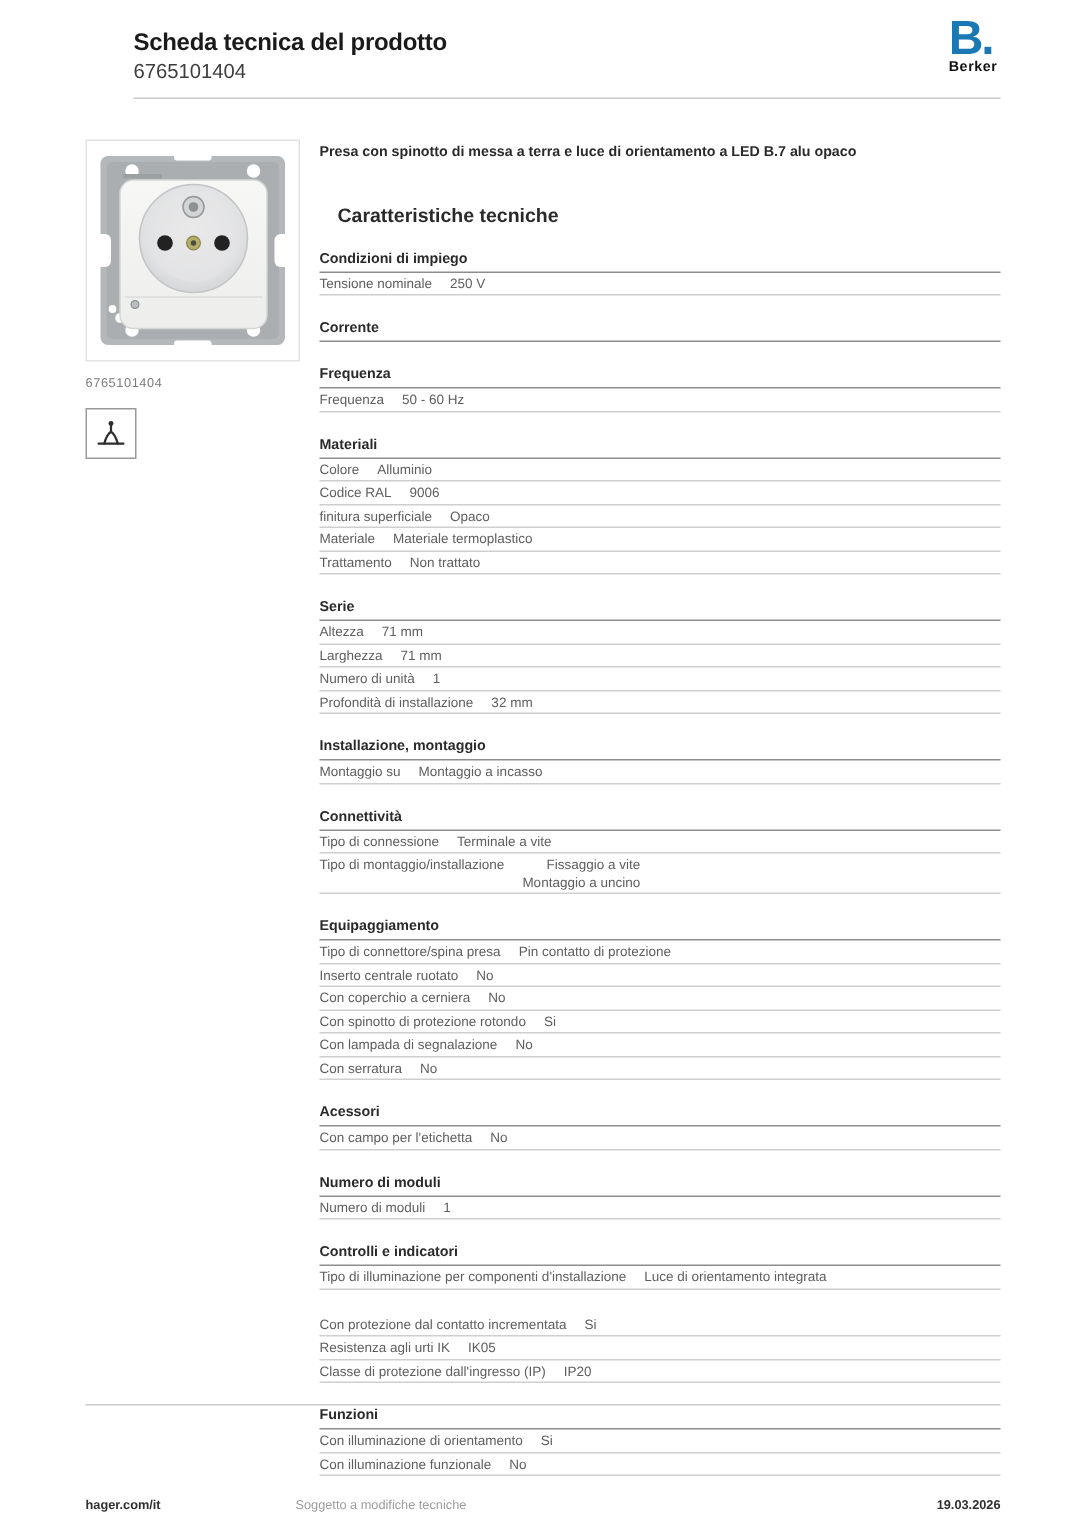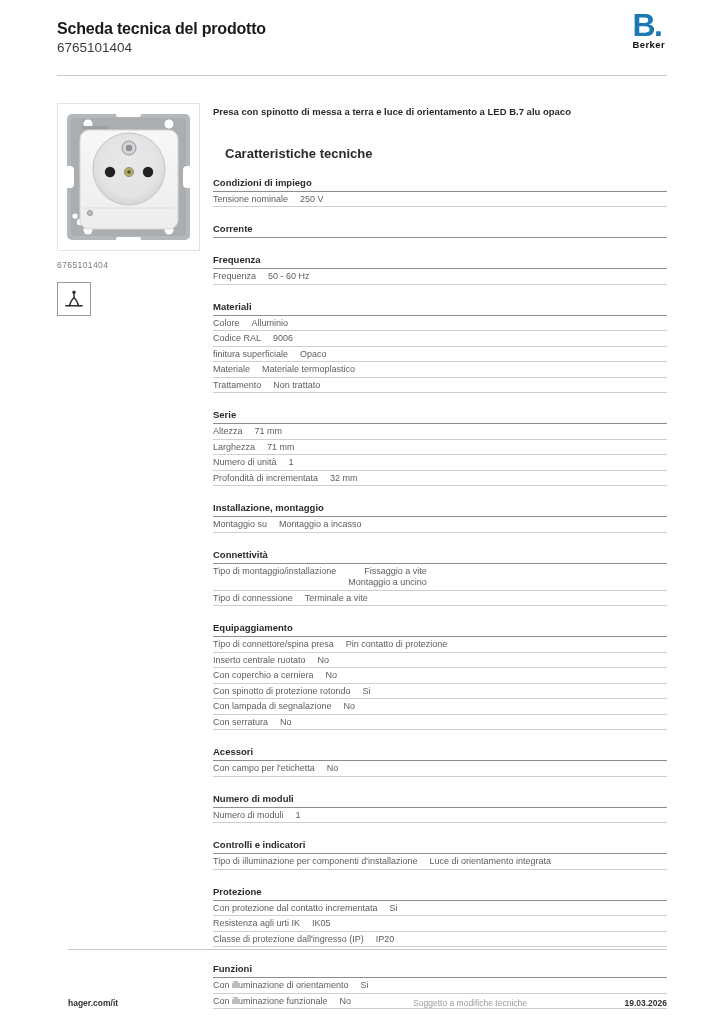--- a/index.html
+++ b/index.html
@@ -13,21 +13,22 @@
   }
   .page {
     position: relative;
     width: 724px; height: 1024px;
     padding: 18px 57px 0 57px;
   }
   
   .hdr {
     display: flex; justify-content: space-between; align-items: flex-start;
     border-bottom: 1px solid #c9c9c9;
-    padding-bottom: 20px;
+    padding-bottom: 10px;
+    margin-left: 32px;
   }
   .hdr-title {
     margin: 2px 0 0 0;
     font-size: 16px; font-weight: bold; color: #1a1a1a;
     letter-spacing: -0.2px;
   }
   .hdr-code {
     font-size: 13.5px; color: #3d3d3d; margin-top: 2px;
   }
   .logo { text-align: left; margin-top: -8px; padding-right: 2px; }
@@ -74,28 +75,28 @@
   .spec-row {
     display: flex; justify-content: flex-start; align-items: flex-start;
     padding: 2px 0 1px 0;
     border-bottom: 1px solid #cfcfcf;
     font-size: 9px; color: #5e5e5e; line-height: 11.5px;
   }
   .spec-label { text-align: left; padding-right: 12px; }
   .spec-value { text-align: right; white-space: pre-line; flex: none; max-width: 60%; }
   
   .ftr {
-    position: absolute; left: 68px; right: 57px; bottom: 16px;
+    position: absolute; left: 57px; right: 57px; bottom: 16px;
     border-top: 1px solid #c9c9c9;
-    padding-top: 13px;
+    padding-top: 26px;
     display: flex; align-items: baseline;
     font-size: 8.5px;
   }
   .f-left  { width: 140px; font-weight: bold; color: #303030; }
-  .f-center{ flex: 1; text-align: right; color: #9b9b9b; margin-top: 35px; }
+  .f-center{ flex: 1; text-align: left; color: #9b9b9b; margin-top: 35px; }
   .f-right { width: 140px; text-align: right; font-weight: bold; color: #303030; }
 </style>
 </head>
 <body>
 
 <div class="page">
 
   <header class="hdr">
     <div>
       <h1 class="hdr-title">Scheda tecnica del prodotto</h1>
@@ -224,42 +225,42 @@
             </div>
             <div class="spec-row">
               <span class="spec-label">Larghezza</span>
               <span class="spec-value">71 mm</span>
             </div>
             <div class="spec-row">
               <span class="spec-label">Numero di unità</span>
               <span class="spec-value">1</span>
             </div>
             <div class="spec-row">
-              <span class="spec-label">Profondità di incrementata</span>
+              <span class="spec-label">Profondità di installazione</span>
               <span class="spec-value">32 mm</span>
             </div>
           </div>
           <div class="spec-section">
             <div class="section-heading">Installazione, montaggio</div>
             <div class="spec-row">
               <span class="spec-label">Montaggio su</span>
               <span class="spec-value">Montaggio a incasso</span>
             </div>
           </div>
           <div class="spec-section">
             <div class="section-heading">Connettività</div>
+            <div class="spec-row">
+              <span class="spec-label">Tipo di connessione</span>
+              <span class="spec-value">Terminale a vite</span>
+            </div>
             <div class="spec-row">
               <span class="spec-label">Tipo di montaggio/installazione</span>
               <span class="spec-value">Fissaggio a vite
 Montaggio a uncino</span>
             </div>
-            <div class="spec-row">
-              <span class="spec-label">Tipo di connessione</span>
-              <span class="spec-value">Terminale a vite</span>
-            </div>
           </div>
           <div class="spec-section">
             <div class="section-heading">Equipaggiamento</div>
             <div class="spec-row">
               <span class="spec-label">Tipo di connettore/spina presa</span>
               <span class="spec-value">Pin contatto di protezione</span>
             </div>
             <div class="spec-row">
               <span class="spec-label">Inserto centrale ruotato</span>
               <span class="spec-value">No</span>
@@ -296,21 +297,20 @@
             </div>
           </div>
           <div class="spec-section">
             <div class="section-heading">Controlli e indicatori</div>
             <div class="spec-row">
               <span class="spec-label">Tipo di illuminazione per componenti d'installazione</span>
               <span class="spec-value">Luce di orientamento integrata</span>
             </div>
           </div>
           <div class="spec-section">
-            <div class="section-heading">Protezione</div>
             <div class="spec-row">
               <span class="spec-label">Con protezione dal contatto incrementata</span>
               <span class="spec-value">Si</span>
             </div>
             <div class="spec-row">
               <span class="spec-label">Resistenza agli urti IK</span>
               <span class="spec-value">IK05</span>
             </div>
             <div class="spec-row">
               <span class="spec-label">Classe di protezione dall'ingresso (IP)</span>

